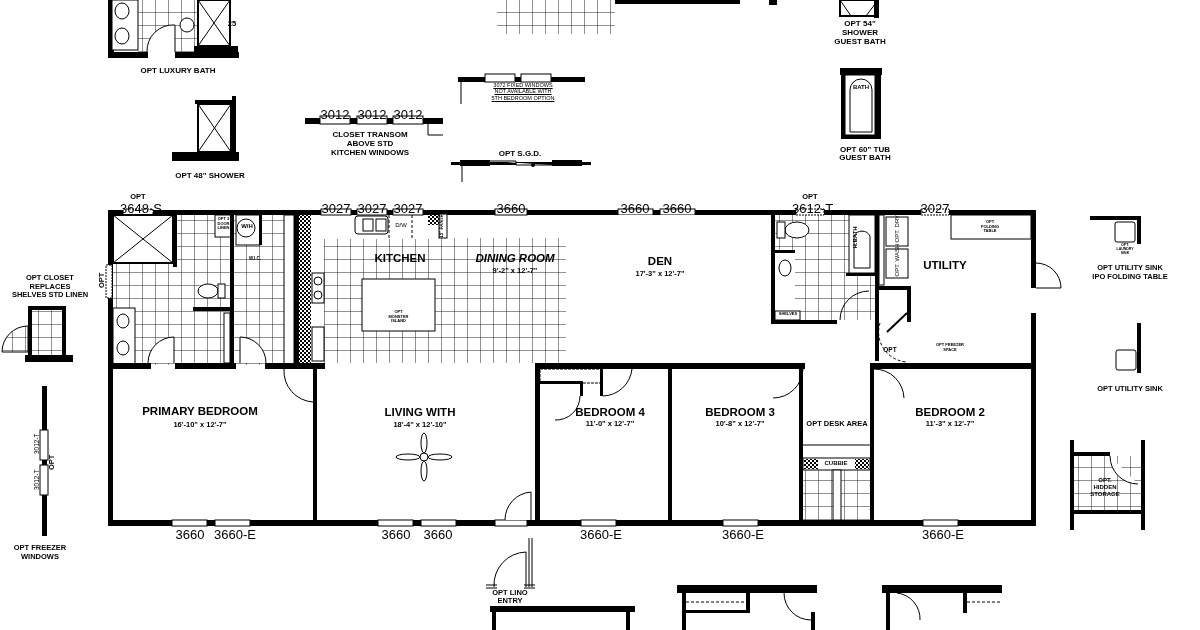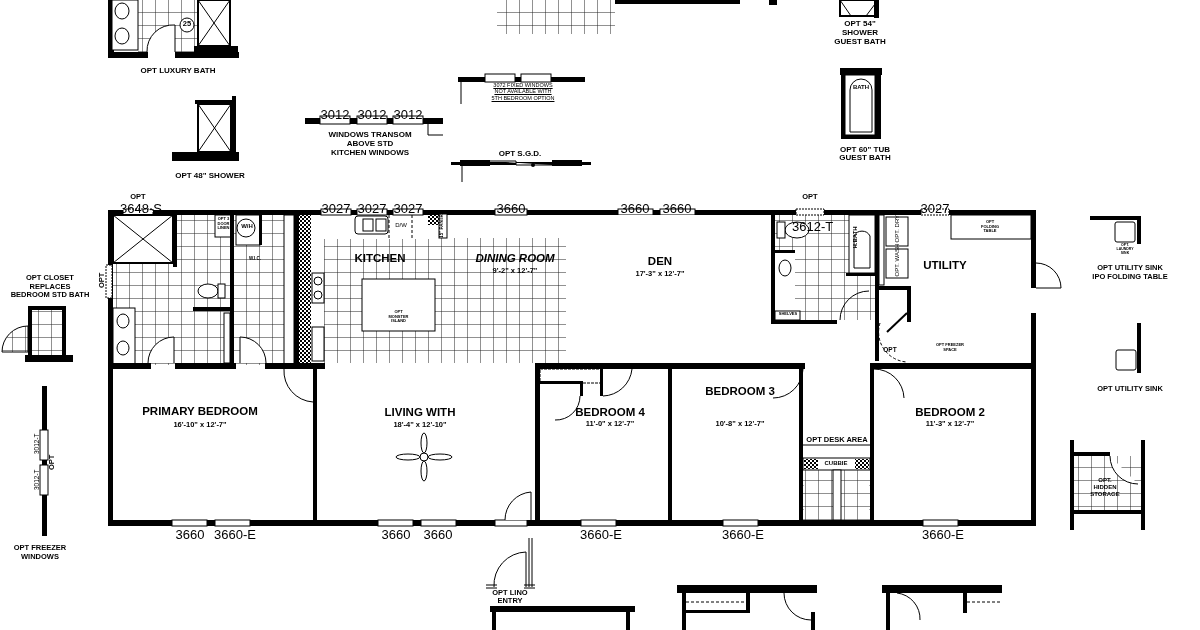--- a/index.html
+++ b/index.html
@@ -299,28 +299,28 @@
   <g>
     <rect x="882" y="585" width="120" height="8" fill="#000"></rect>
     <rect x="886" y="593" width="4" height="37" fill="#000"></rect>
     <path d="M897 593 A26 26 0 0 1 920 620" fill="none" stroke="#000"></path>
     <rect x="963" y="593" width="4" height="20" fill="#000"></rect>
     <path d="M967 602 H1002" stroke="#000" stroke-dasharray="3 2"></path>
   </g>
 </svg>
 
 <div class="lbl s8" style="left:118px;top:66px;width:120px;">OPT LUXURY BATH</div>
-<div class="lbl s7" style="left:180px;top:20px;width:14px;">25</div>
+<div class="lbl s7" style="left:180px;top:20px;width:14px;padding-left:45px;">25</div>
 <div class="lbl s8" style="left:160px;top:171px;width:100px;">OPT 48" SHOWER</div>
 
 <div class="win" style="left:318px;top:107px;width:34px;">3012</div>
 <div class="win" style="left:355px;top:107px;width:34px;">3012</div>
 <div class="win" style="left:391px;top:107px;width:34px;">3012</div>
 <div class="lbl s8" style="left:310px;top:130px;width:120px;">
-  <div>WINDOWS TRANSOM</div>
+  <div>CLOSET TRANSOM</div>
   <div>ABOVE STD</div>
   <div>KITCHEN WINDOWS</div>
 </div>
 <div class="lbl" style="left:478px;top:82px;width:90px;font-size:5.5px;font-weight:normal;text-decoration:underline;">
   <div>3072 FIXED WINDOWS</div>
   <div>NOT AVAILABLE WITH</div>
   <div>5TH BEDROOM OPTION</div>
 </div>
 <div class="lbl s8" style="left:480px;top:149px;width:80px;">OPT S.G.D.</div>
 <div class="lbl s8" style="left:815px;top:19px;width:90px;">
@@ -336,21 +336,21 @@
 
 <div class="lbl s7" style="left:120px;top:193px;width:36px;">OPT</div>
 <div class="win" style="left:120px;top:201px;width:36px;">3648-S</div>
 <div class="win" style="left:318px;top:201px;width:36px;">3027</div>
 <div class="win" style="left:354px;top:201px;width:36px;">3027</div>
 <div class="win" style="left:390px;top:201px;width:36px;">3027</div>
 <div class="win" style="left:493px;top:201px;width:36px;">3660</div>
 <div class="win" style="left:617px;top:201px;width:36px;">3660</div>
 <div class="win" style="left:659px;top:201px;width:36px;">3660</div>
 <div class="lbl s7" style="left:792px;top:193px;width:36px;">OPT</div>
-<div class="win" style="left:792px;top:201px;width:36px;margin-top:18px;">3612-T</div>
+<div class="win" style="left:792px;top:201px;width:36px;">3612-T</div>
 <div class="win" style="left:917px;top:201px;width:36px;">3027</div>
 <div class="lbl s7 vert" style="left:90px;top:276px;width:24px;">OPT</div>
 
 <div class="win" style="left:172px;top:527px;width:36px;">3660</div>
 <div class="win" style="left:214px;top:527px;width:36px;">3660-E</div>
 <div class="win" style="left:378px;top:527px;width:36px;">3660</div>
 <div class="win" style="left:420px;top:527px;width:36px;">3660</div>
 <div class="win" style="left:580px;top:527px;width:36px;">3660-E</div>
 <div class="win" style="left:722px;top:527px;width:36px;">3660-E</div>
 <div class="win" style="left:922px;top:527px;width:36px;">3660-E</div>
@@ -362,43 +362,43 @@
 <div class="lbl vert" style="left:425px;top:222px;width:34px;font-size:4.5px;">15" PANTRY</div>
 <div class="lbl" style="left:362px;top:310px;width:73px;font-size:4px;white-space:normal;padding:0 24px;box-sizing:border-box;">OPT MONSTER ISLAND</div>
 <div class="lbl" style="left:777px;top:312px;width:22px;font-size:4px;">SHELVES</div>
 <div class="lbl vert" style="left:843px;top:234px;width:24px;font-size:6px;">H.BATH</div>
 <div class="lbl vert" style="left:885px;top:227px;width:24px;font-size:6px;font-weight:normal;">OPT. DRY</div>
 <div class="lbl vert" style="left:883px;top:259px;width:28px;font-size:6px;font-weight:normal;">OPT. WASH</div>
 <div class="lbl" style="left:960px;top:220px;width:60px;font-size:4px;white-space:normal;padding:0 18px;box-sizing:border-box;">OPT FOLDING TABLE</div>
 <div class="lbl" style="left:935px;top:343px;width:30px;font-size:4px;white-space:normal;">OPT FREEZER SPACE</div>
 <div class="lbl" style="left:878px;top:346px;width:24px;font-size:6.5px;">OPT</div>
 
-<div class="lbl s11" style="left:340px;top:252px;width:80px;">KITCHEN</div>
+<div class="lbl s11" style="left:360px;top:252px;width:80px;">KITCHEN</div>
 <div class="lbl s11" style="left:460px;top:252px;width:110px;font-style:italic;">DINING ROOM</div>
 <div class="lbl s7" style="left:460px;top:267px;width:110px;">9'-2" x 12'-7"</div>
 <div class="lbl s11" style="left:620px;top:255px;width:80px;">DEN</div>
 <div class="lbl s7" style="left:610px;top:270px;width:100px;">17'-3" x 12'-7"</div>
 <div class="lbl s11" style="left:905px;top:259px;width:80px;">UTILITY</div>
 <div class="lbl s11" style="left:120px;top:405px;width:160px;">PRIMARY BEDROOM</div>
 <div class="lbl s7" style="left:150px;top:421px;width:100px;">16'-10" x 12'-7"</div>
 <div class="lbl s11" style="left:360px;top:406px;width:120px;">LIVING WITH</div>
 <div class="lbl s7" style="left:370px;top:421px;width:100px;">18'-4" x 12'-10"</div>
 <div class="lbl s11" style="left:560px;top:406px;width:100px;text-align:center;">BEDROOM 4</div>
 <div class="lbl s7" style="left:565px;top:420px;width:90px;">11'-0" x 12'-7"</div>
-<div class="lbl s11" style="left:690px;top:385px;width:100px;text-align:center;">BEDROOM 3</div>
+<div class="lbl s11" style="left:690px;top:406px;width:100px;text-align:center;">BEDROOM 3</div>
 <div class="lbl s7" style="left:695px;top:420px;width:90px;">10'-8" x 12'-7"</div>
 <div class="lbl s11" style="left:900px;top:406px;width:100px;">BEDROOM 2</div>
 <div class="lbl s7" style="left:905px;top:420px;width:90px;">11'-3" x 12'-7"</div>
-<div class="lbl s7" style="left:806px;top:436px;width:62px;white-space:normal;">OPT DESK AREA</div>
+<div class="lbl s7" style="left:806px;top:420px;width:62px;white-space:normal;">OPT DESK AREA</div>
 <div class="lbl" style="left:818px;top:460px;width:36px;font-size:6px;">CUBBIE</div>
 
 <div class="lbl s7" style="left:0px;top:274px;width:100px;">
   <div>OPT  CLOSET</div>
   <div>REPLACES</div>
-  <div>BEDROOM STD BATH</div>
+  <div>SHELVES STD LINEN</div>
 </div>
 <div class="lbl vert" style="left:22px;top:440px;width:30px;font-size:6.5px;font-weight:normal;">3012-T</div>
 <div class="lbl vert" style="left:22px;top:476px;width:30px;font-size:6.5px;font-weight:normal;">3012-T</div>
 <div class="lbl vert s7" style="left:42px;top:458px;width:20px;">OPT</div>
 <div class="lbl s7" style="left:0px;top:544px;width:80px;">
   <div>OPT FREEZER</div>
   <div>WINDOWS</div>
 </div>
 
 <div class="lbl" style="left:1113px;top:243px;width:24px;font-size:3.5px;white-space:normal;">OPT. LAUNDRY SINK</div>

